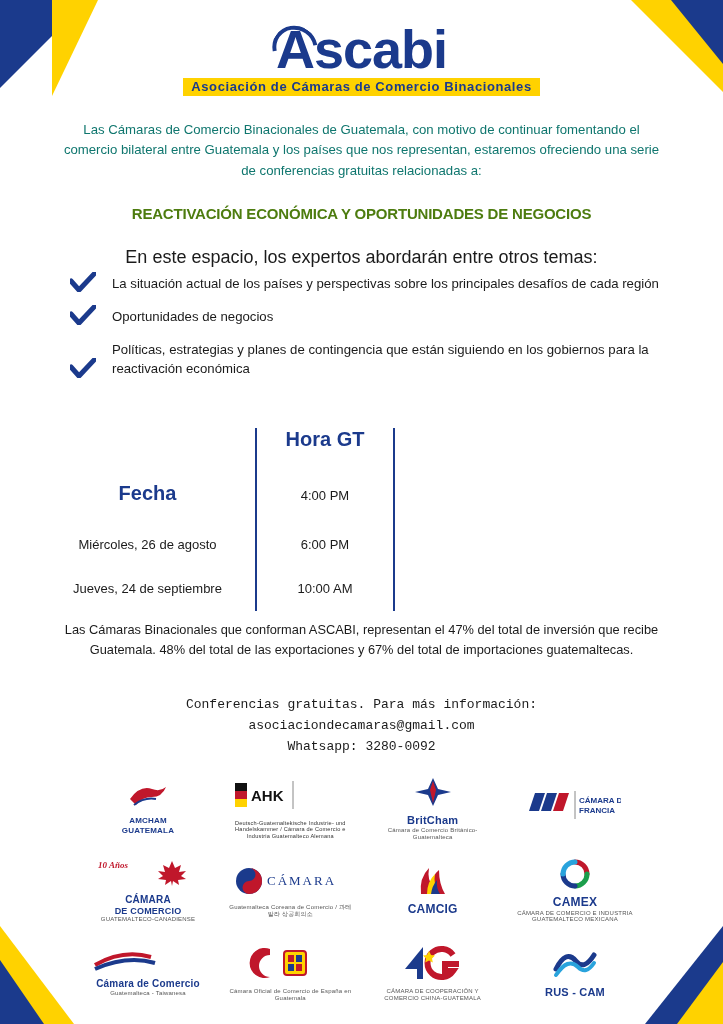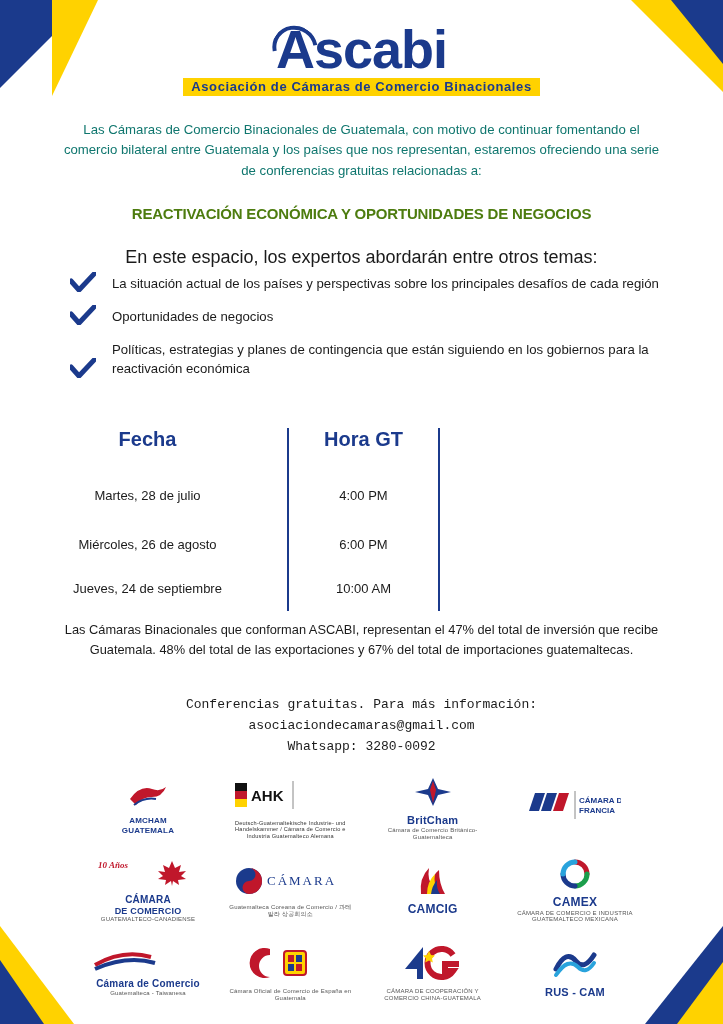--- a/index.html
+++ b/index.html
@@ -155,21 +155,21 @@
   .check svg { display: block; }
 
   
   .schedule {
     position: absolute;
     top: 428px; left: 40px; right: 48px;
     display: flex;
     align-items: flex-end;
   }
   .col-fecha { width: 215px; }
-  .col-hora  { width: 153px; border-left: 2px solid #1b3a8c; border-right: 2px solid #1b3a8c; margin-left: 32px; }
+  .col-hora  { width: 140px; border-left: 2px solid #1b3a8c; border-right: 2px solid #1b3a8c; }
   .col-cam   { flex: 1; }
   .sch-head {
     text-align: center;
     font-size: 20px;
     font-weight: bold;
     color: #1b3a8c;
     padding-bottom: 18px;
   }
   .sch-cell {
     text-align: center;
@@ -285,21 +285,20 @@
             <path d="M1 9 L9 18 L25 1" stroke="#1b3a8c" stroke-width="5" fill="none" stroke-linecap="round" stroke-linejoin="round"></path>
           </svg>
       </span>
       <span>Políticas,  estrategias y planes de contingencia que están siguiendo en los gobiernos para la reactivación económica</span>
     </div>
   </div>
 
   <div class="schedule">
     <div class="col-fecha">
       <div class="sch-head">Fecha</div>
-      <div class="sch-cell tall">Martes, 28 de julio</div>
       <div class="sch-cell">Miércoles, 26 de agosto</div>
       <div class="sch-cell">Jueves, 24 de septiembre</div>
     </div>
     <div class="col-hora">
       <div class="sch-head">Hora GT</div>
       <div class="sch-cell tall">4:00 PM</div>
       <div class="sch-cell">6:00 PM</div>
       <div class="sch-cell">10:00 AM</div>
     </div>
   </div>

